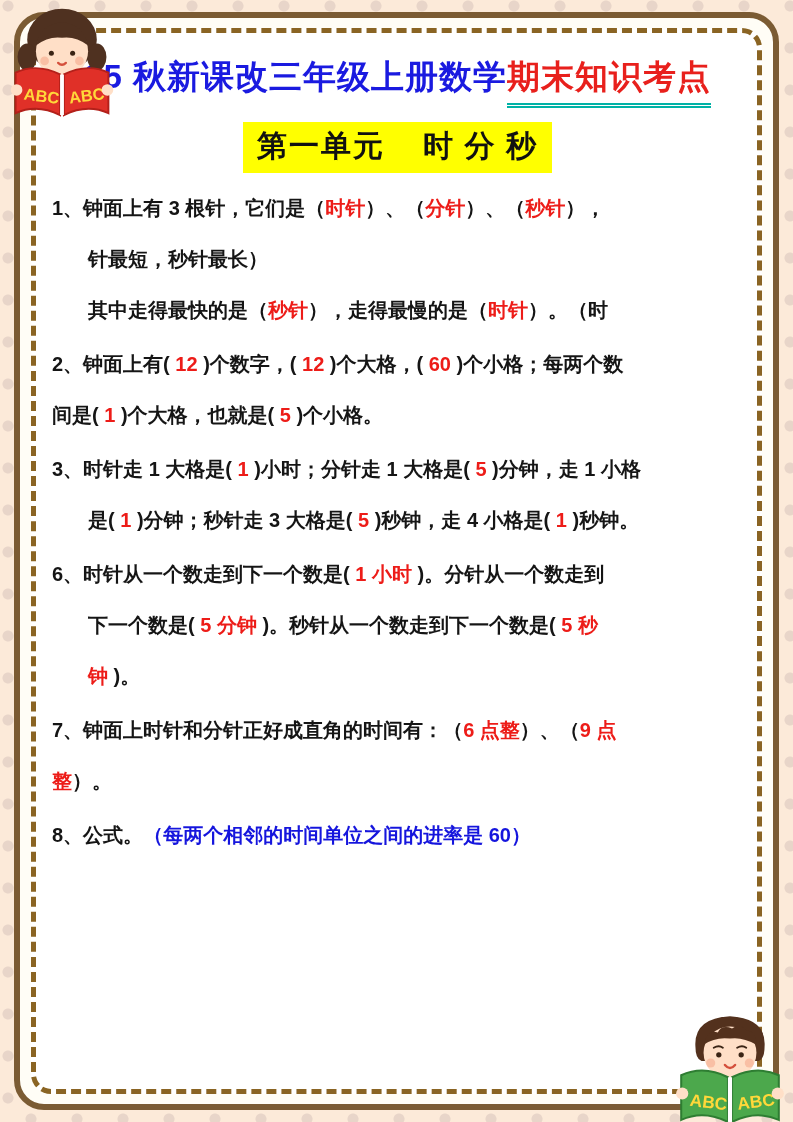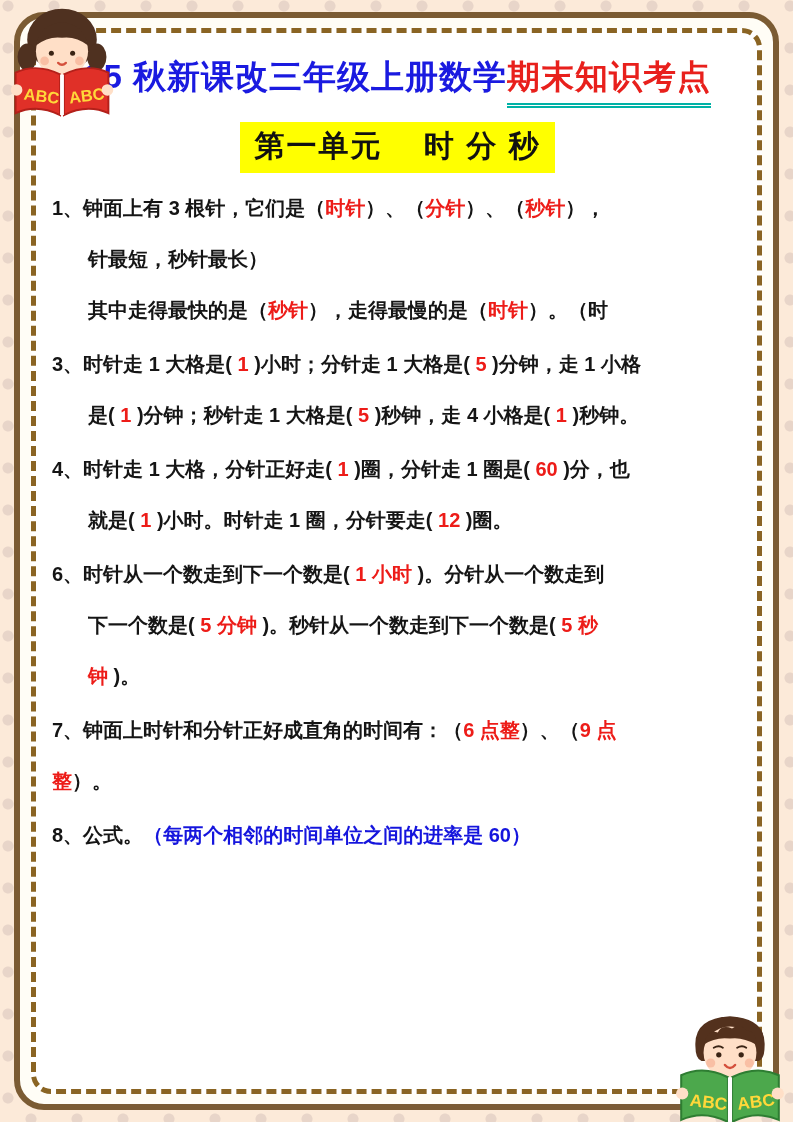--- a/index.html
+++ b/index.html
@@ -46,20 +46,21 @@
   }
   .title-blue{color:#1a1ae0;}
   .title-red{
     color:#e8201c;
     border-bottom:5px double #00b2a6;
     padding-bottom:8px;
   }
   .section-wrap{
     text-align:center;
     margin-top:22px;
+    font-family:Liberation Serif, serif;
   }
   .section-title{
     display:inline-block;
     background:#ffff00;
     color:#111111;
     font-size:30px;
     padding:4px 14px 6px 14px;
     letter-spacing:2px;
     white-space:pre;
   }
@@ -97,26 +98,26 @@
         <span class="section-title">第一单元    时 分 秒</span>
       </div>
 
       <div class="content">
           <div class="item">
             <div class="line"><span class="seg-k">1、钟面上有 3 根针，它们是（</span><span class="seg-r">时针</span><span class="seg-k">）、（</span><span class="seg-r">分针</span><span class="seg-k">）、（</span><span class="seg-r">秒针</span><span class="seg-k">），</span></div>
             <div class="line ind"><span class="seg-k">针最短，秒针最长）</span></div>
             <div class="line ind"><span class="seg-k">其中走得最快的是（</span><span class="seg-r">秒针</span><span class="seg-k">），走得最慢的是（</span><span class="seg-r">时针</span><span class="seg-k">）。（时</span></div>
           </div>
           <div class="item">
-            <div class="line"><span class="seg-k">3、时针走 1 大格是( </span><span class="seg-r">1</span><span class="seg-k"> )小时；分针走 1 大格是( </span><span class="seg-r">5</span><span class="seg-k"> )分钟，走 1 小格</span></div>
-            <div class="line ind"><span class="seg-k">是( </span><span class="seg-r">1</span><span class="seg-k"> )分钟；秒针走 1 大格是( </span><span class="seg-r">5</span><span class="seg-k"> )秒钟，走 4 小格是( </span><span class="seg-r">1</span><span class="seg-k"> )秒钟。</span></div>
+            <div class="line"><span class="seg-k">2、钟面上有( </span><span class="seg-r">12</span><span class="seg-k"> )个数字，( </span><span class="seg-r">12</span><span class="seg-k"> )个大格，( </span><span class="seg-r">60</span><span class="seg-k"> )个小格；每两个数</span></div>
+            <div class="line"><span class="seg-k">间是( </span><span class="seg-r">1</span><span class="seg-k"> )个大格，也就是( </span><span class="seg-r">5</span><span class="seg-k"> )个小格。</span></div>
           </div>
           <div class="item">
-            <div class="line"><span class="seg-k">4、时针走 1 大格，分针正好走( </span><span class="seg-r">1</span><span class="seg-k"> )圈，分针走 1 圈是( </span><span class="seg-r">60</span><span class="seg-k"> )分，也</span></div>
-            <div class="line ind"><span class="seg-k">就是( </span><span class="seg-r">1</span><span class="seg-k"> )小时。时针走 1 圈，分针要走( </span><span class="seg-r">12</span><span class="seg-k"> )圈。</span></div>
+            <div class="line"><span class="seg-k">3、时针走 1 大格是( </span><span class="seg-r">1</span><span class="seg-k"> )小时；分针走 1 大格是( </span><span class="seg-r">5</span><span class="seg-k"> )分钟，走 1 小格</span></div>
+            <div class="line ind"><span class="seg-k">是( </span><span class="seg-r">1</span><span class="seg-k"> )分钟；秒针走 3 大格是( </span><span class="seg-r">5</span><span class="seg-k"> )秒钟，走 4 小格是( </span><span class="seg-r">1</span><span class="seg-k"> )秒钟。</span></div>
           </div>
           <div class="item">
             <div class="line"><span class="seg-k">6、时针从一个数走到下一个数是( </span><span class="seg-r">1 小时</span><span class="seg-k"> )。分针从一个数走到</span></div>
             <div class="line ind"><span class="seg-k">下一个数是( </span><span class="seg-r">5 分钟</span><span class="seg-k"> )。秒针从一个数走到下一个数是( </span><span class="seg-r">5 秒</span></div>
             <div class="line ind"><span class="seg-r">钟</span><span class="seg-k"> )。</span></div>
           </div>
           <div class="item">
             <div class="line"><span class="seg-k">7、钟面上时针和分针正好成直角的时间有：（</span><span class="seg-r">6 点整</span><span class="seg-k">）、（</span><span class="seg-r">9 点</span></div>
             <div class="line"><span class="seg-r">整</span><span class="seg-k">）。</span></div>
           </div>

